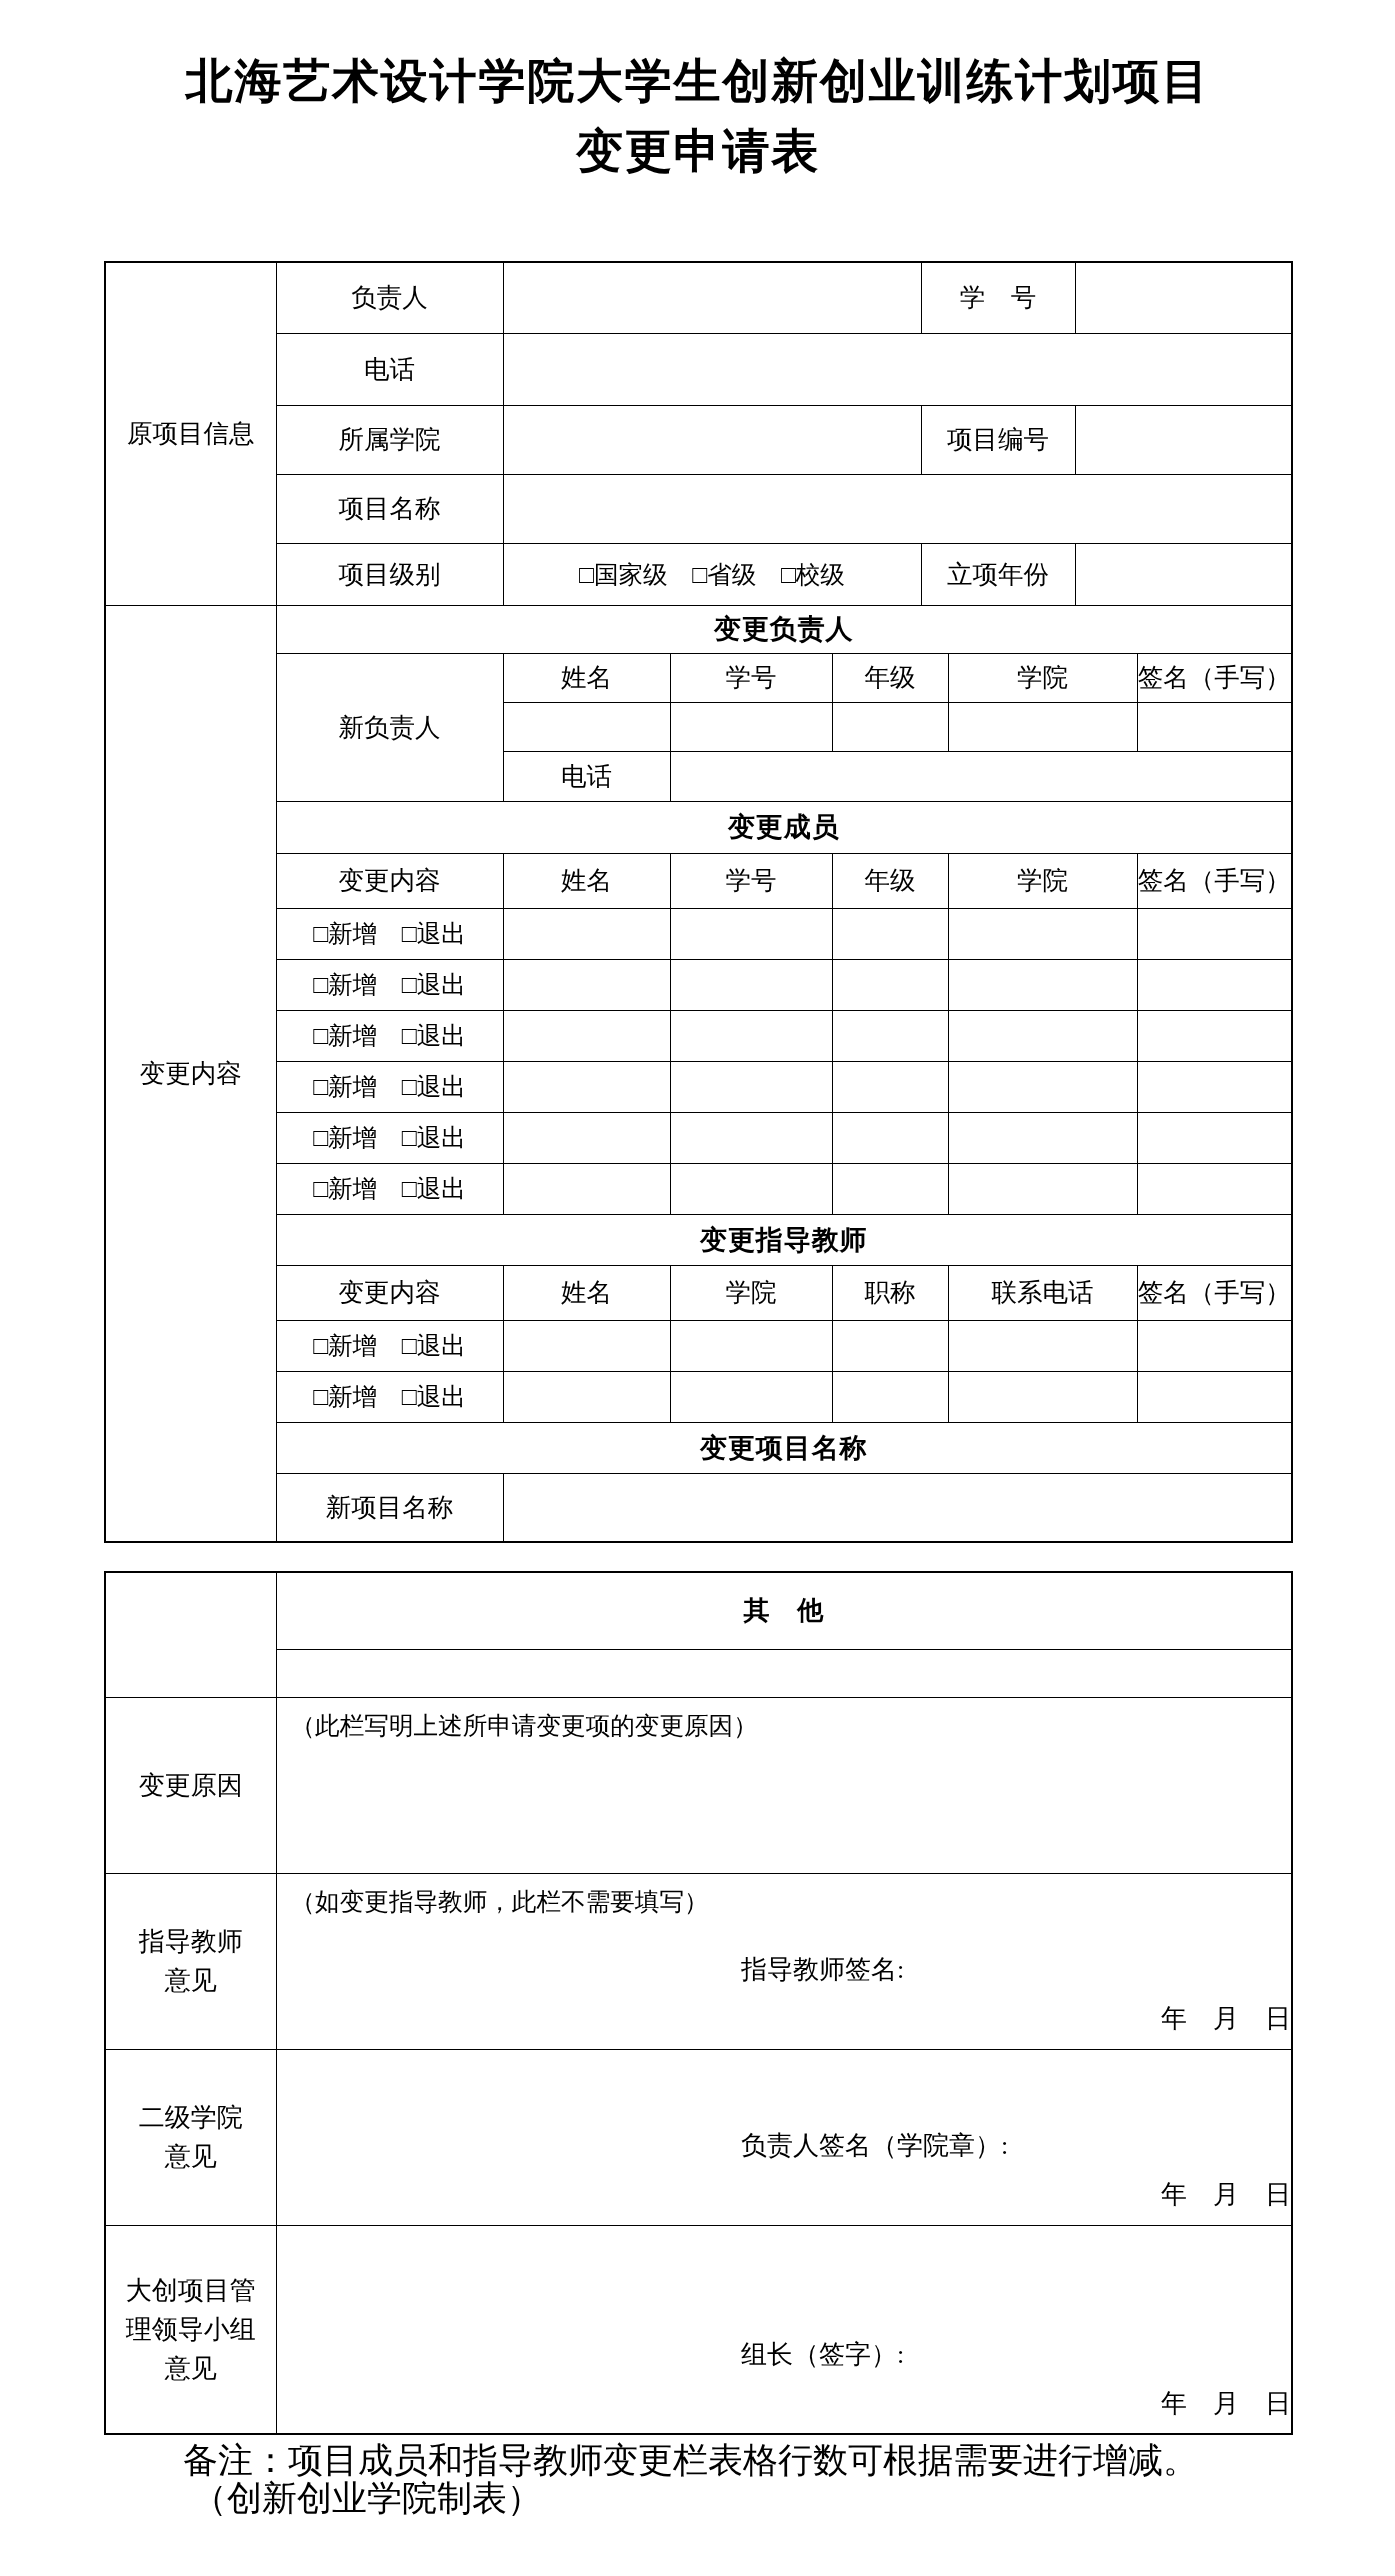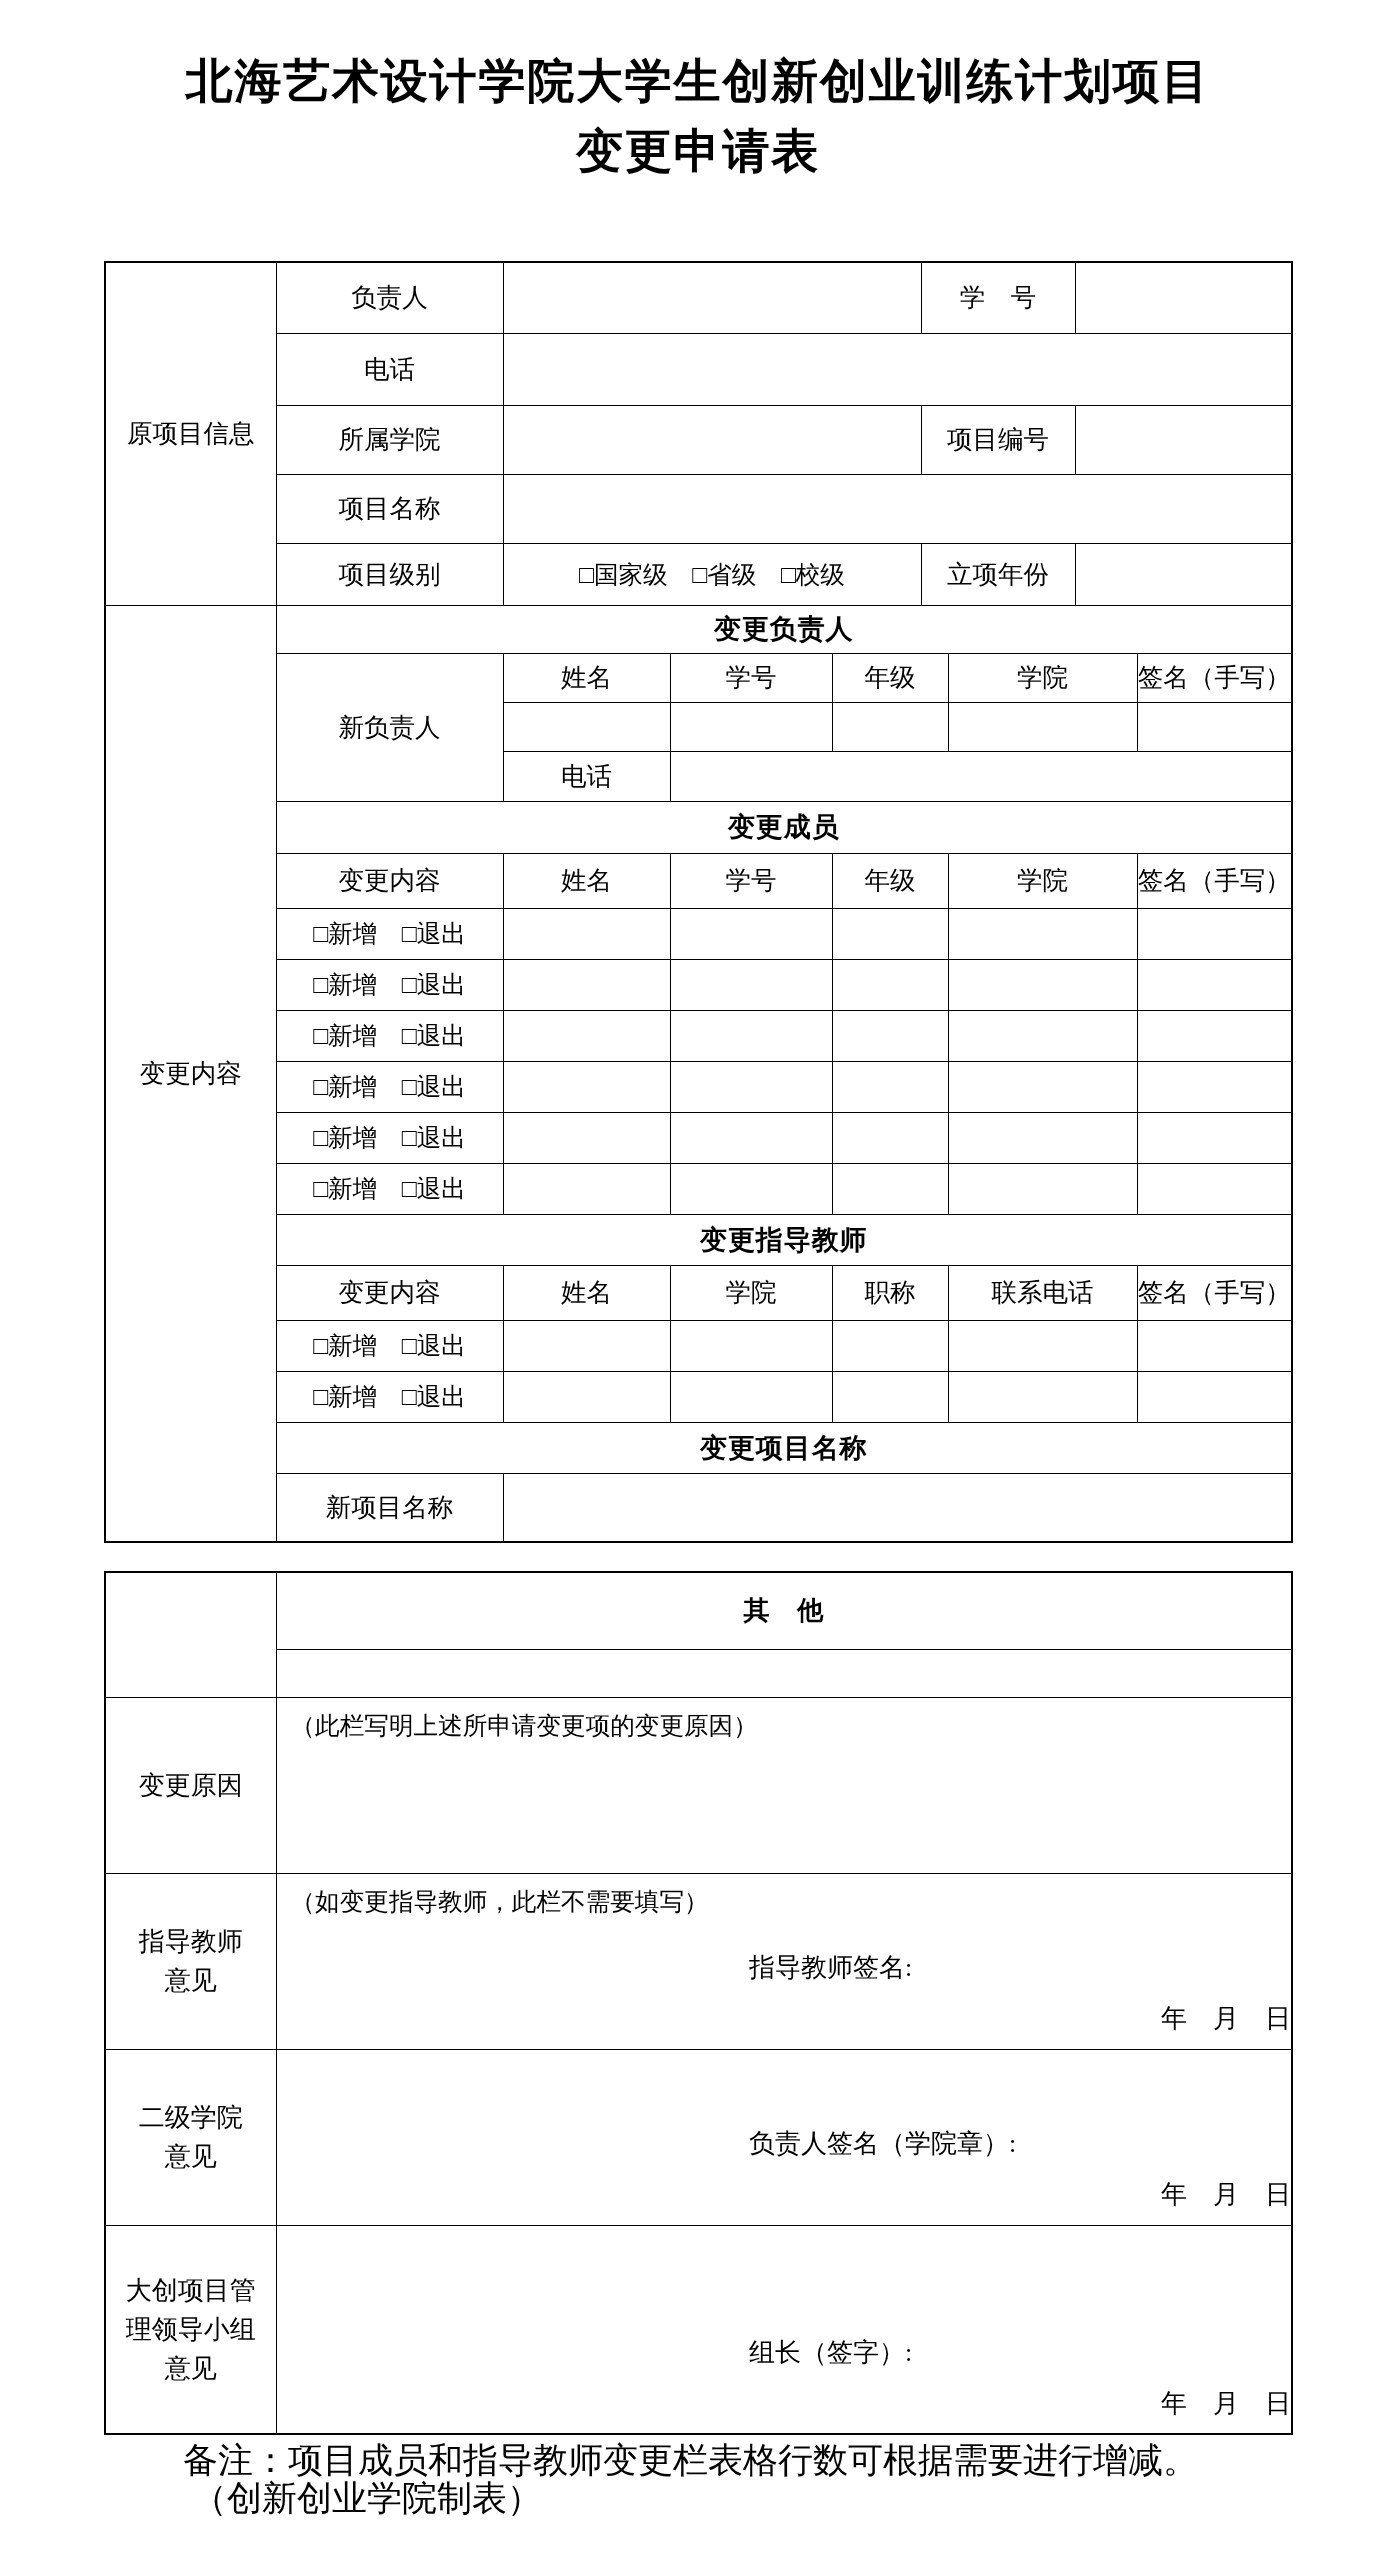--- a/index.html
+++ b/index.html
@@ -25,21 +25,21 @@
   
   .h55{height:48px}.h56{height:49px}.h57{height:50px}.h58{height:51px}
   .h59{height:52px}.h62{height:55px}.h70{height:62px}.h78{height:69px}
   .h79{height:69px}.h81{height:71px}.h82{height:72px}.h87{height:77px}
   .h200{height:176px}.h238{height:209px}
 
   .hintcell { text-align:left; vertical-align:top; }
   .hint { margin:10.6px 14px 0 14px; font-size:24.6px; text-align:left; line-height:35px; }
   .relcell { position:relative; text-align:left; vertical-align:top; }
   .sigblock { position:absolute; left:0; right:0; bottom:12.3px; }
-  .sig-line { text-align:left; padding-left:45%; font-size:26px; margin:16px; }
+  .sig-line { text-align:left; padding-left:45%; font-size:26px; margin:8px; }
   .date-line { text-align:right; padding-left:62%; font-size:26px; margin:14px 0 0 0; }
 
   .notes { margin-left:104px; width:1187px; margin-top:7px; font-size:35px; line-height:38px; }
   .note1 { padding-left:79px; }
   .note2 { display:flex; justify-content:space-between; padding-left:88px; padding-right:58px; }
 </style>
 </head>
 <body>
 
 <div class="page">

